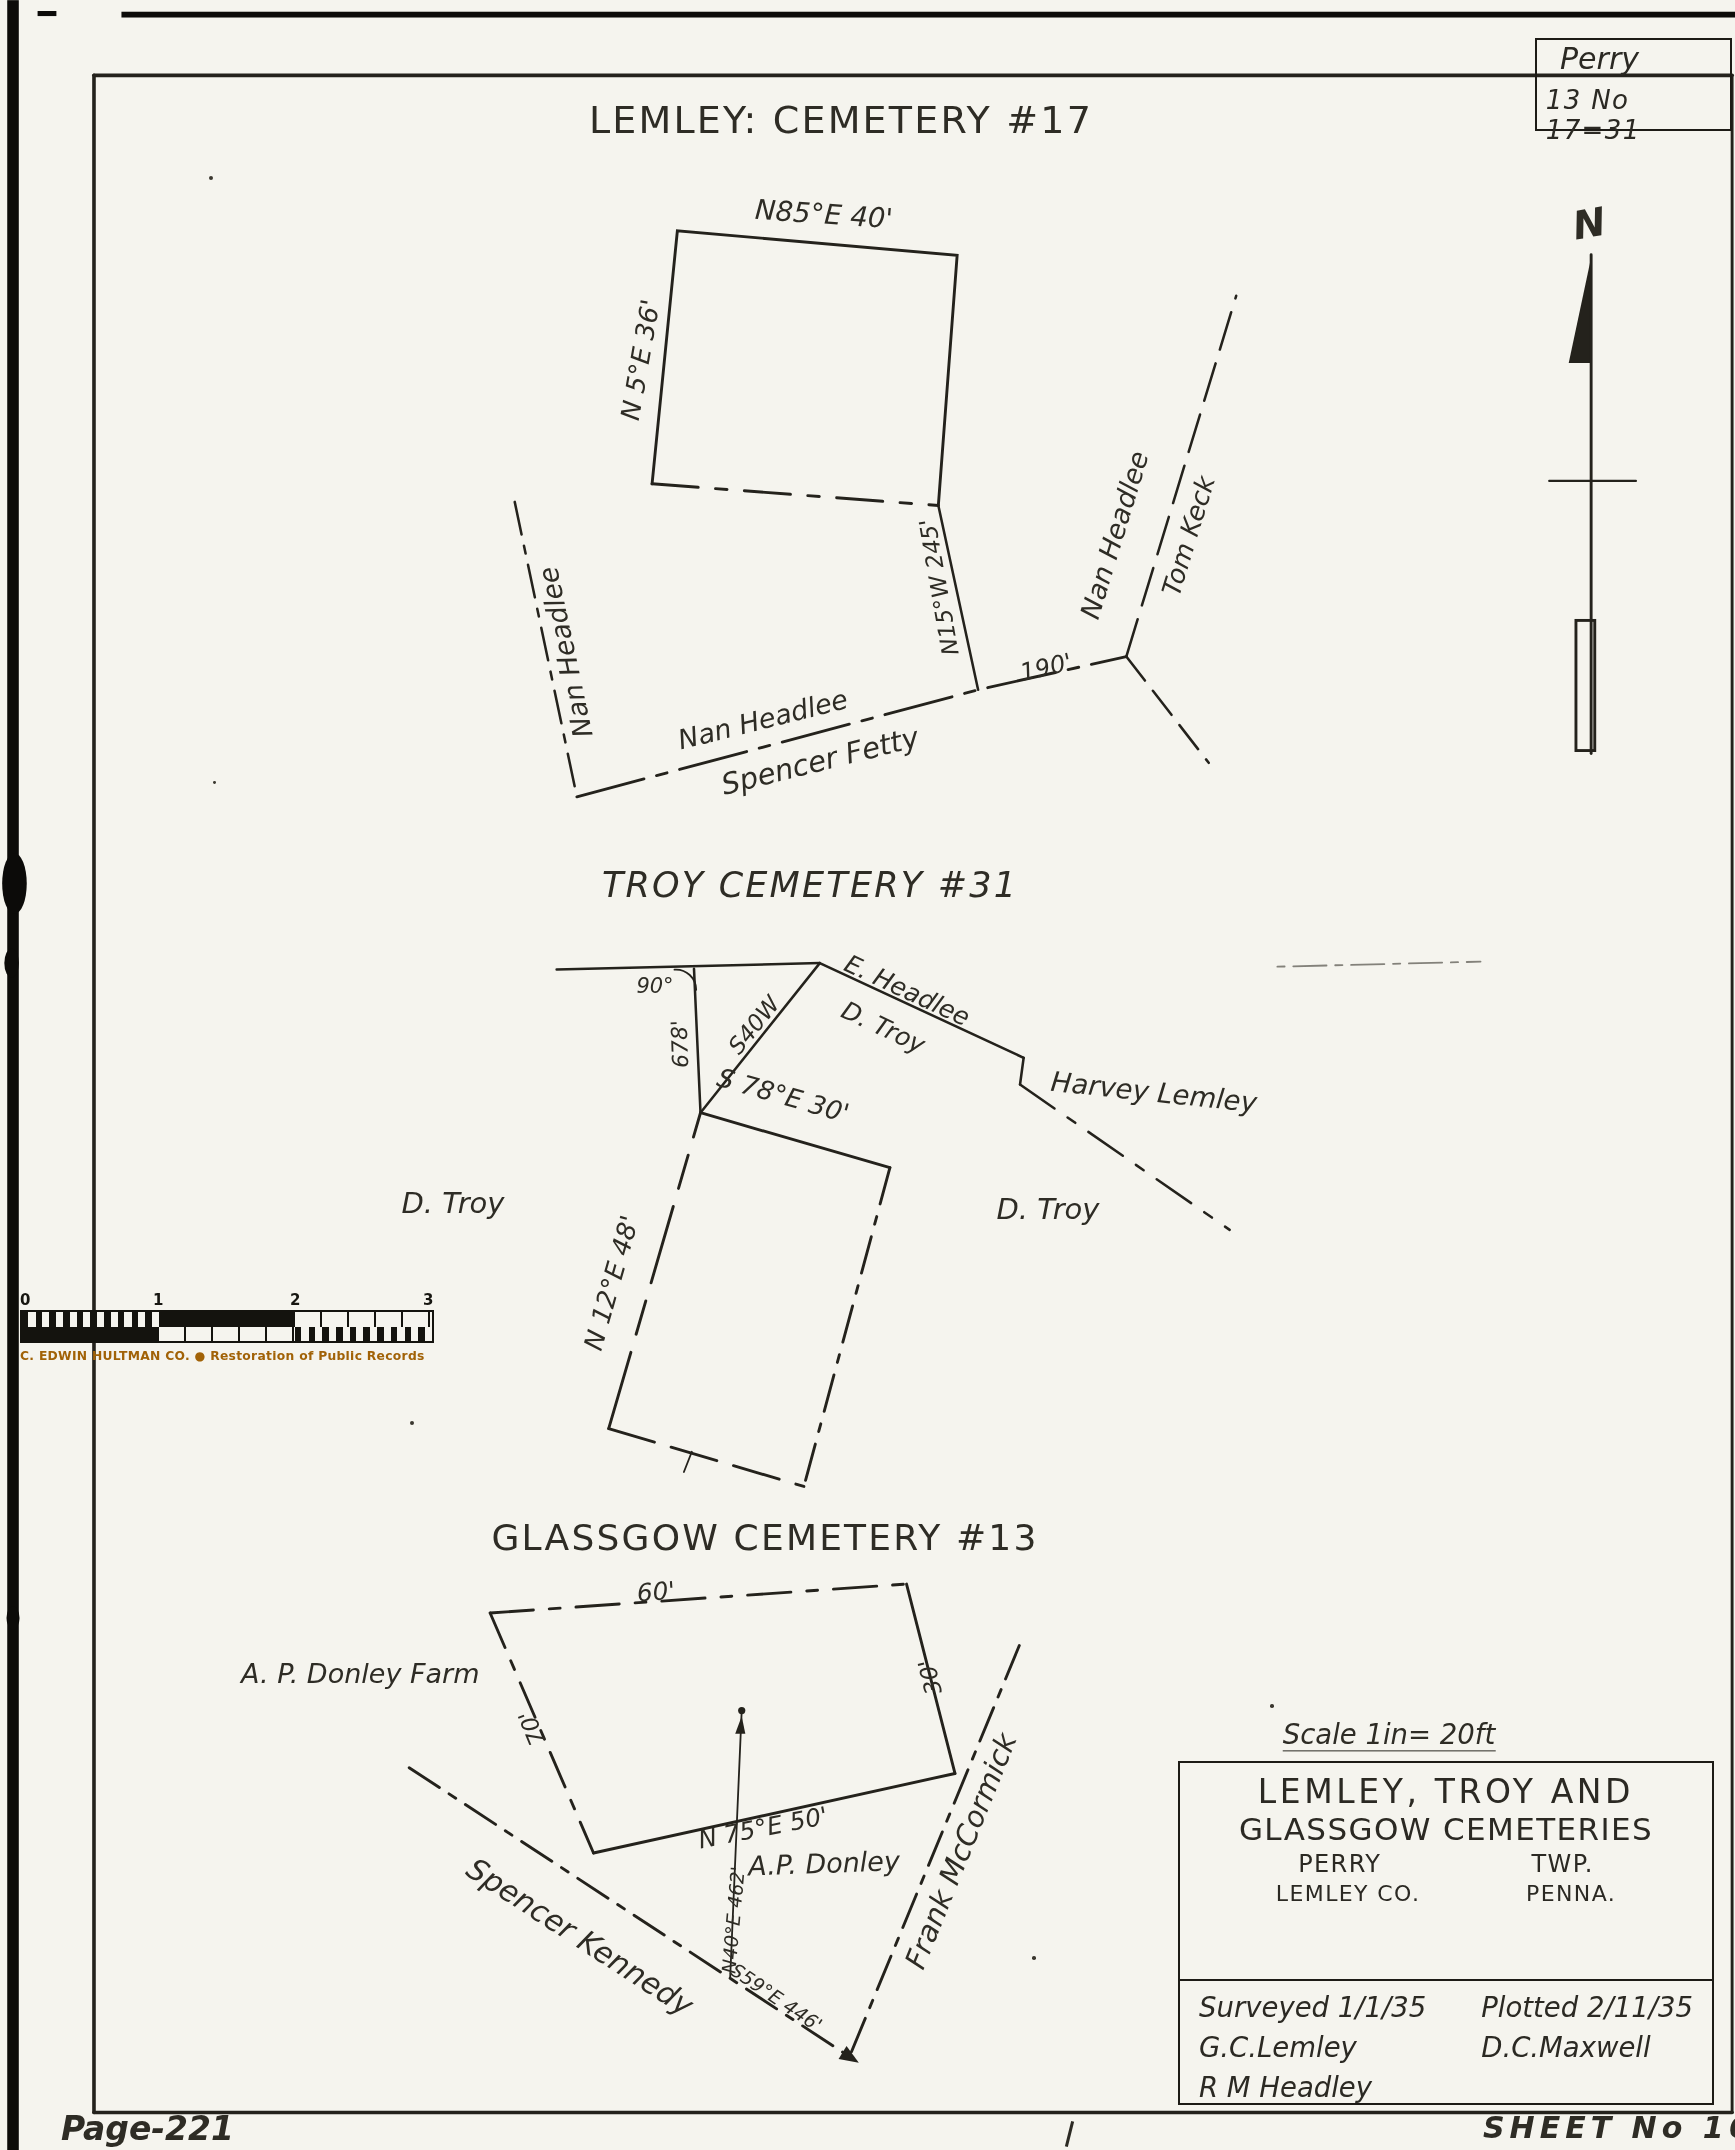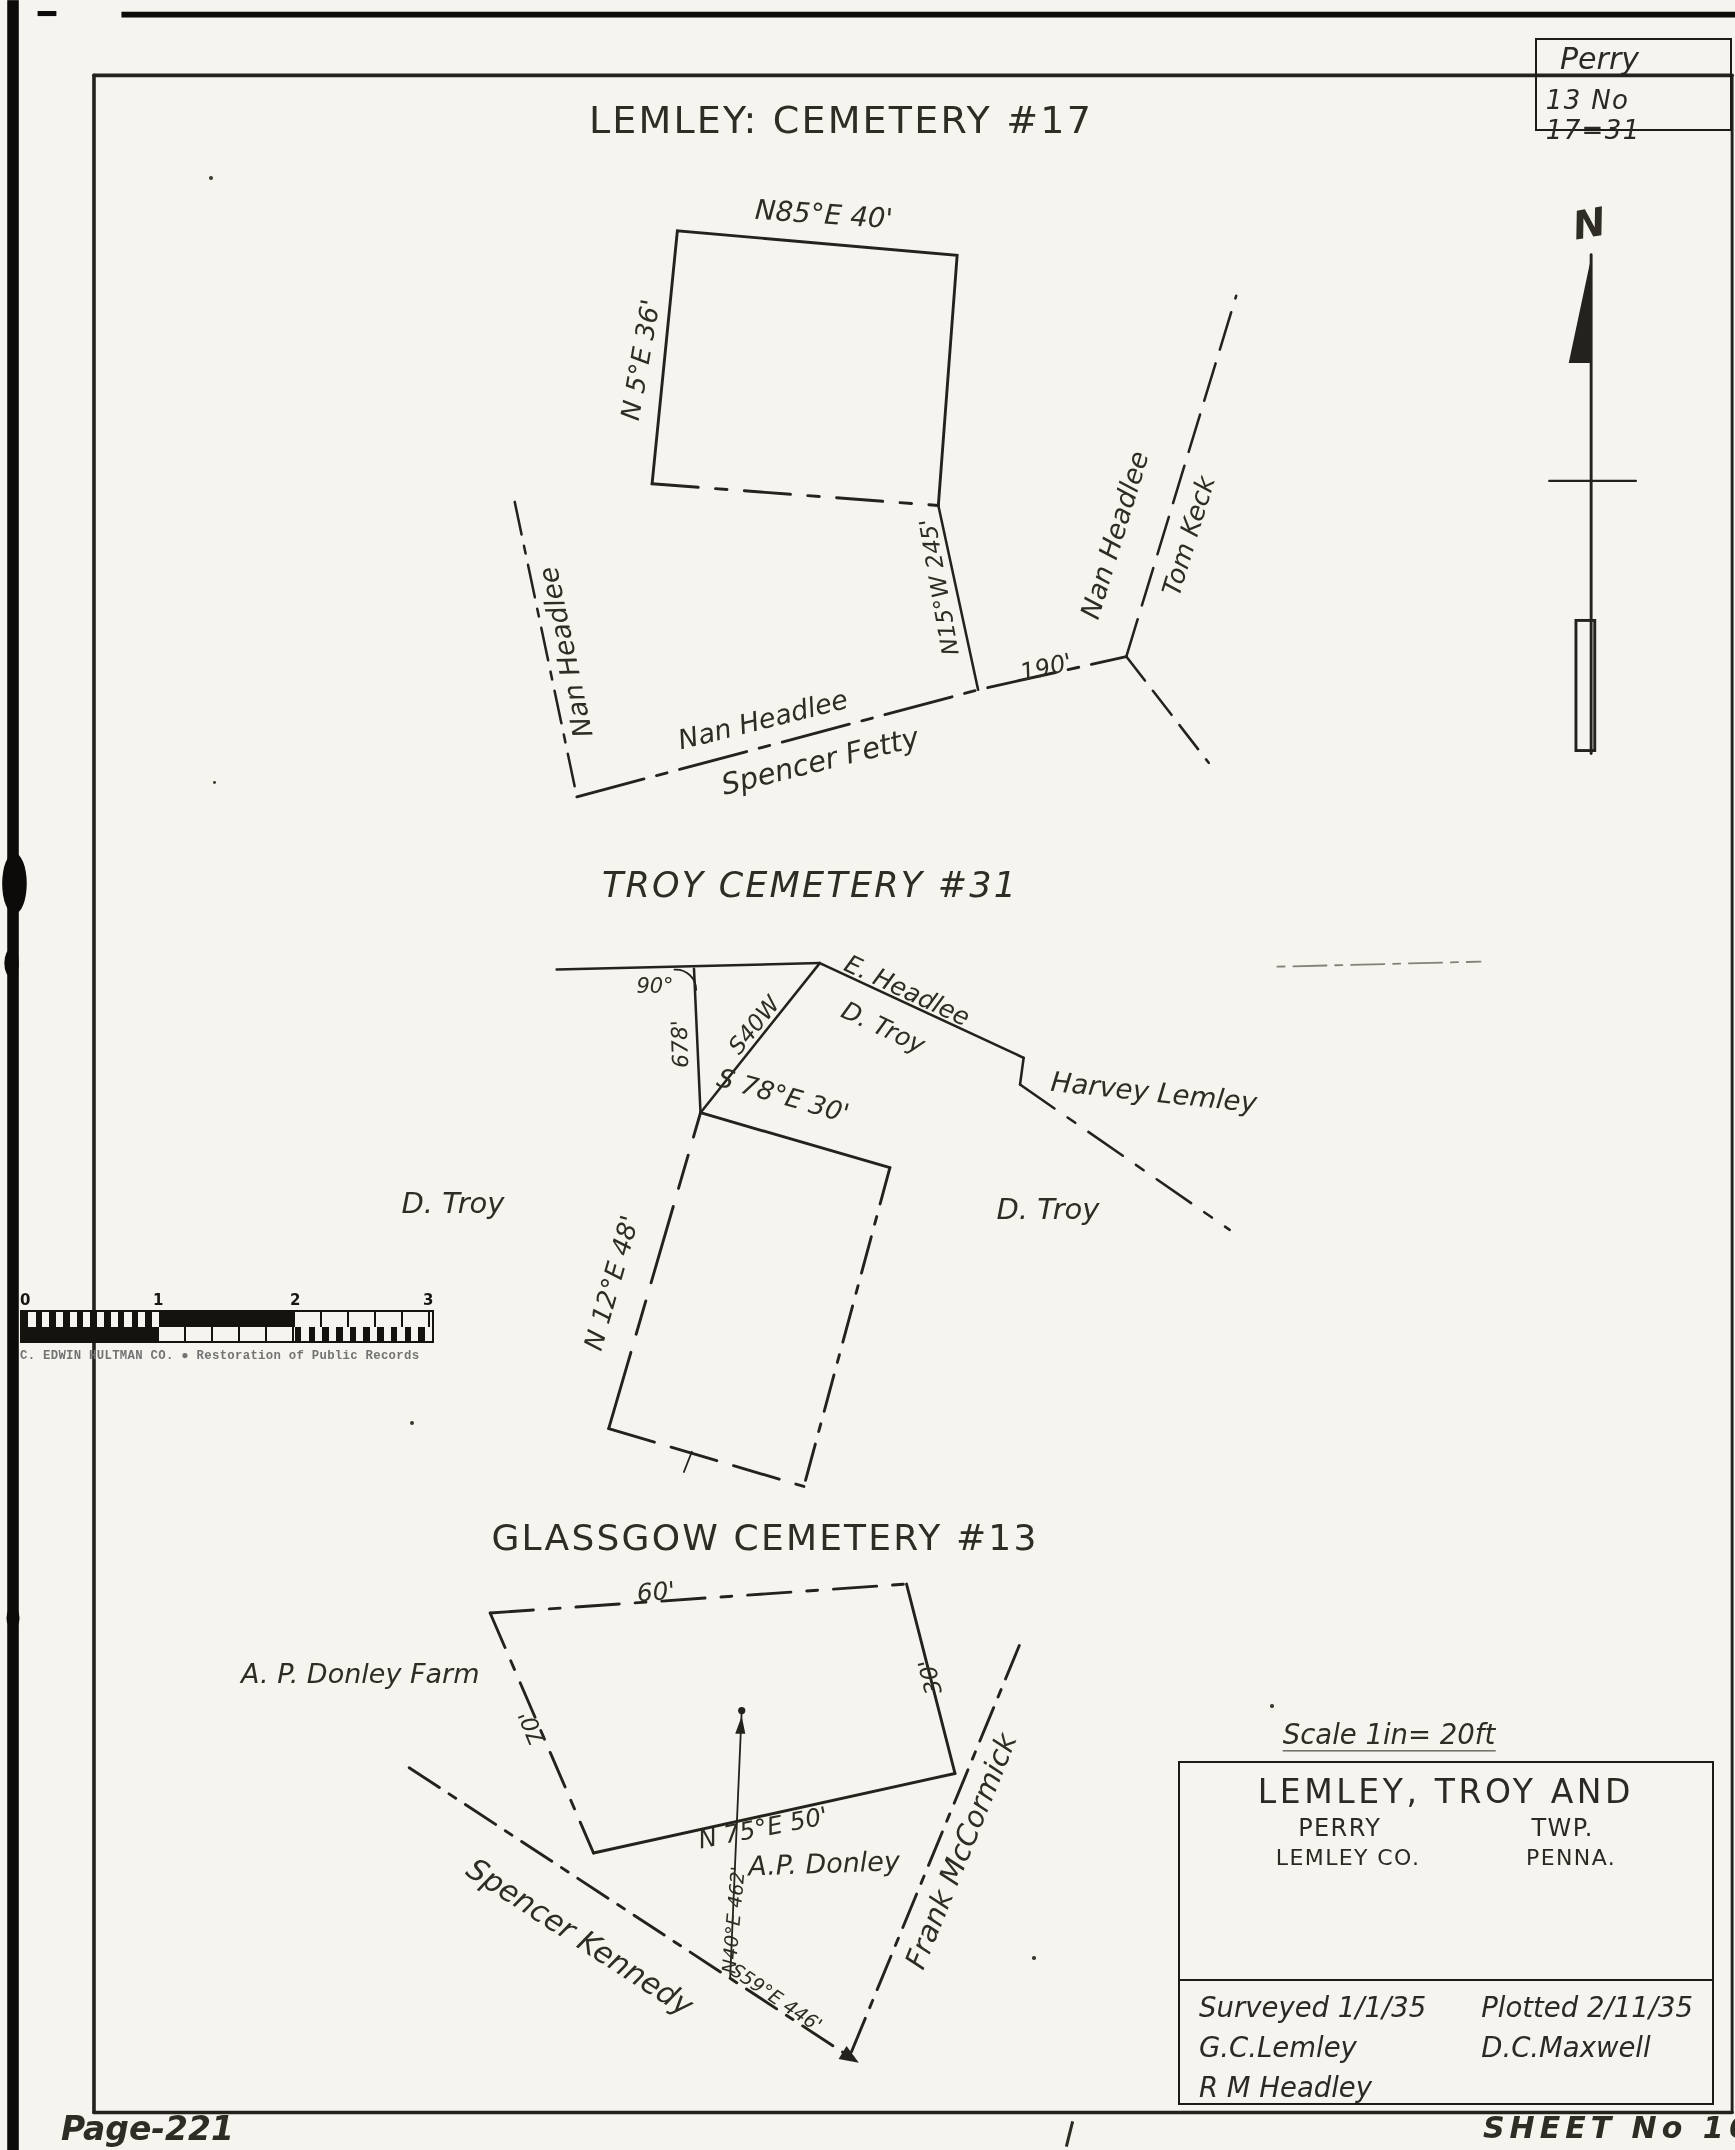--- a/index.html
+++ b/index.html
@@ -18,21 +18,21 @@
   
   .hultman{position:absolute;left:20px;top:1291px;width:424px;}
   .h-ticks{position:relative;height:19px;font-size:15px;font-weight:bold;color:#171611;}
   .h-ticks span{position:absolute;top:0;}
   .h-bar{width:414px;height:33px;border:2.2px solid #14130e;box-sizing:border-box;background:#f5f4ee;}
   .h-row{display:flex;height:50%;}
   .h-cell{flex:1;}
   .chk{background:repeating-linear-gradient(90deg,#14130e 0 6.5px,rgba(0,0,0,0) 6.5px 13.7px);}
   .blk{background:#14130e;}
   .tik{background:repeating-linear-gradient(90deg,rgba(0,0,0,0) 0 24.6px,#14130e 24.6px 27px);}
-  .h-cap{margin-top:5.8px;font-size:12.3px;font-weight:bold;letter-spacing:0.3px;color:#737373;font-family:Liberation Mono, monospace;}
+  .h-cap{margin-top:5.8px;font-size:12.3px;font-weight:bold;letter-spacing:0.3px;color:#a16207;}
   
   .tblock{position:absolute;left:1178px;top:1761px;width:536px;height:344px;border:2.9px solid #1d1b16;
           box-sizing:border-box;display:flex;flex-direction:column;}
   .tb-top{flex:1;text-align:center;padding-top:9px;}
   .tb-l1{font-size:33px;letter-spacing:3.6px;}
   .tb-l2{font-size:31px;letter-spacing:1.4px;}
   .tb-row{display:flex;justify-content:space-around;padding:2.9px 43px 0 43px;font-size:24px;letter-spacing:1.4px;}
   .tb-bottom{border-top:2.2px solid #1d1b16;display:flex;justify-content:space-between;
              padding:10px 19px 0 19px;font-size:27.5px;font-style:italic;}
   .tb-col{display:flex;flex-direction:column;gap:8px;}
@@ -171,20 +171,21 @@
       </div>
     </div>
     <div class="h-cap">C. EDWIN HULTMAN CO. ● Restoration of Public Records</div>
   </div>
 
   <div class="lbl hand c" style="left:1389px;top:1736px;font-size:27.5px;border-bottom:1.4px solid #2b2923;padding-bottom:1.4px;">Scale 1in= 20ft</div>
 
   <div class="tblock">
     <div class="tb-top">
       <div class="tb-l1">LEMLEY, TROY AND</div>
+      <div class="tb-l2">GLASSGOW CEMETERIES</div>
       <div class="tb-row">
         <span>PERRY</span>
         <span>TWP.</span>
       </div>
       <div class="tb-row" style="font-size:22px;">
         <span>LEMLEY CO.</span>
         <span>PENNA.</span>
       </div>
     </div>
     <div class="tb-bottom">

